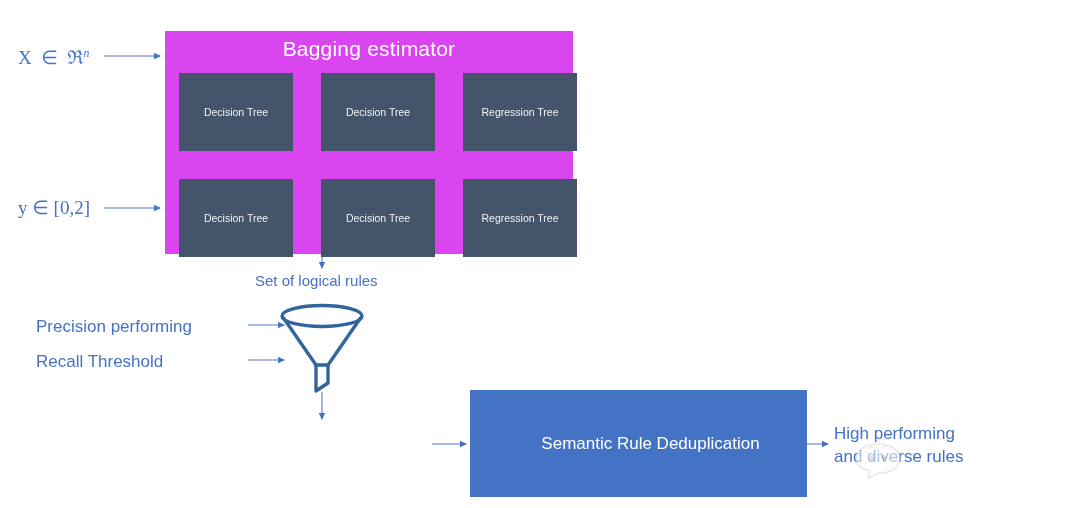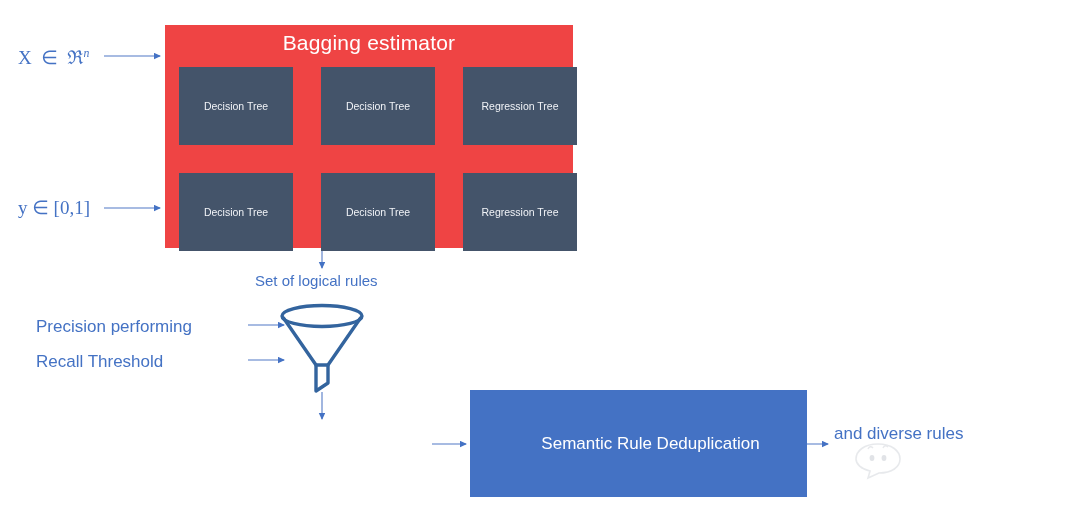--- a/index.html
+++ b/index.html
@@ -6,22 +6,22 @@
   body{
     width:1080px;height:508px;
     background:#ffffff;
     font-family:"Liberation Sans",sans-serif;
     overflow:hidden;
   }
   #stage{position:relative;width:1080px;height:508px;}
 
   
   .bagging-box{
-    position:absolute;left:165px;top:25px;width:408px;height:223px;
-    background:#ef4444;
+    position:absolute;left:165px;top:31px;width:408px;height:223px;
+    background:#d946ef;
   }
   .bagging-title{
     position:absolute;left:0;top:6px;width:408px;
     text-align:center;color:#ffffff;
     font-size:21px;letter-spacing:.2px;
     font-family:"Liberation Sans",sans-serif;
   }
   .tree-grid{
     position:absolute;left:14px;top:42px;
     width:444px;height:170px;
@@ -150,34 +150,35 @@
       <div class="tree-box">Regression Tree</div>
     </div>
   </div>
 
   <div class="lbl lbl-math" id="x-input">
     <span>X</span>
     &nbsp;<span>∈</span>&nbsp;
     <span class="frak">ℜ</span><sup>n</sup>
   </div>
 
-  <div class="lbl lbl-math" id="y-input">y  ∈ [0,1]</div>
+  <div class="lbl lbl-math" id="y-input">y  ∈ [0,2]</div>
 
   <div class="lbl" id="set-rules">Set of logical rules</div>
 
   <div class="lbl" id="precision-threshold">Precision performing</div>
 
   <div class="lbl" id="recall-threshold">Recall Threshold</div>
 
 
   <div class="dedup-box">
     <span>Semantic Rule Deduplication</span>
   </div>
 
   <div id="output-label">
+    <div>High performing</div>
     <div>and diverse rules</div>
   </div>
 
   <div id="watermark">
     <svg style="position:absolute;left:0;top:2px;width:52px;height:40px;" viewBox="0 0 52 40">
       <path d="M26,4 C40,4 48,11 48,19 C48,27 40,33 27,33 L16,38 L18,31 C9,29 4,24 4,19 C4,11 12,4 26,4 Z" fill="#ffffff" stroke="#d5d8dd" stroke-width="1.6"></path>
       <ellipse cx="20" cy="18" rx="2.4" ry="3" fill="#c9cdd4"></ellipse>
       <ellipse cx="32" cy="18" rx="2.4" ry="3" fill="#c9cdd4"></ellipse>
       <path d="M16,9 q2,-4 5,-1" fill="none" stroke="#d5d8dd" stroke-width="1.4"></path>
       <path d="M31,8 q2,-4 5,-1" fill="none" stroke="#d5d8dd" stroke-width="1.4"></path>

